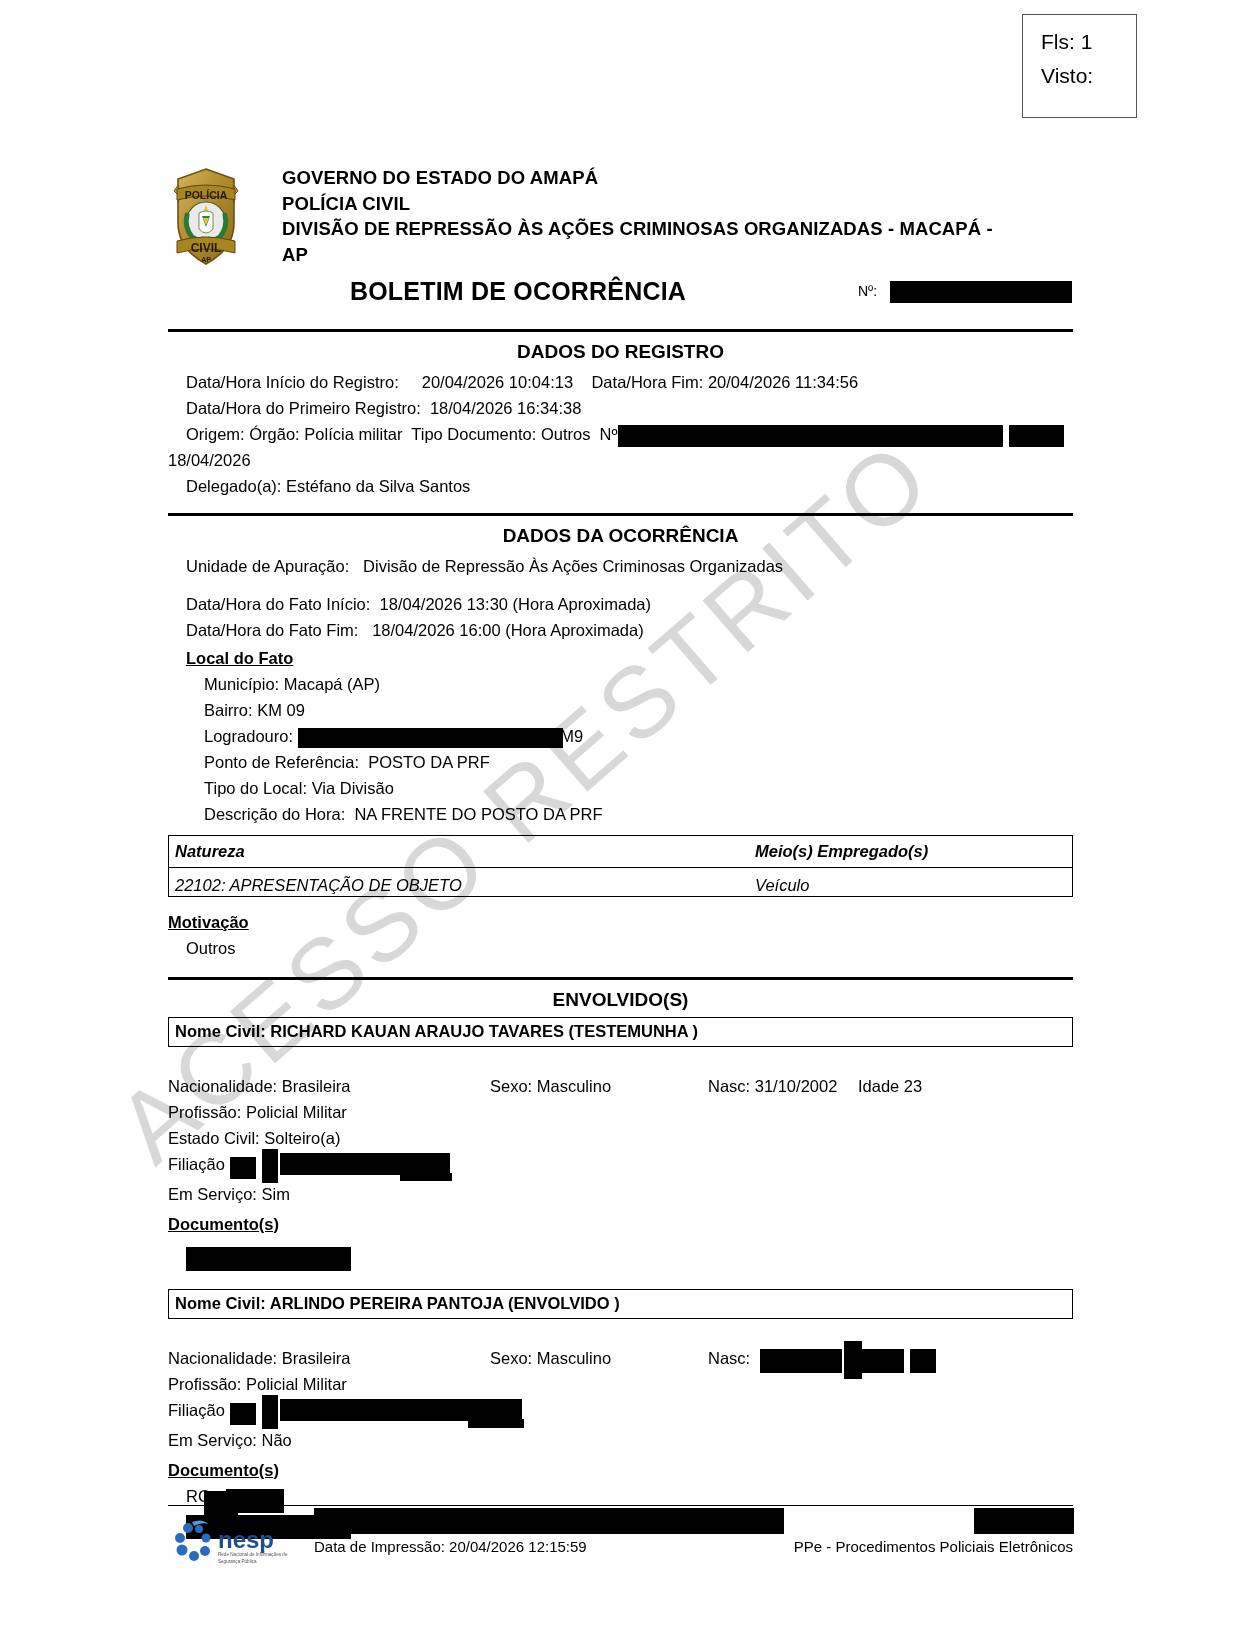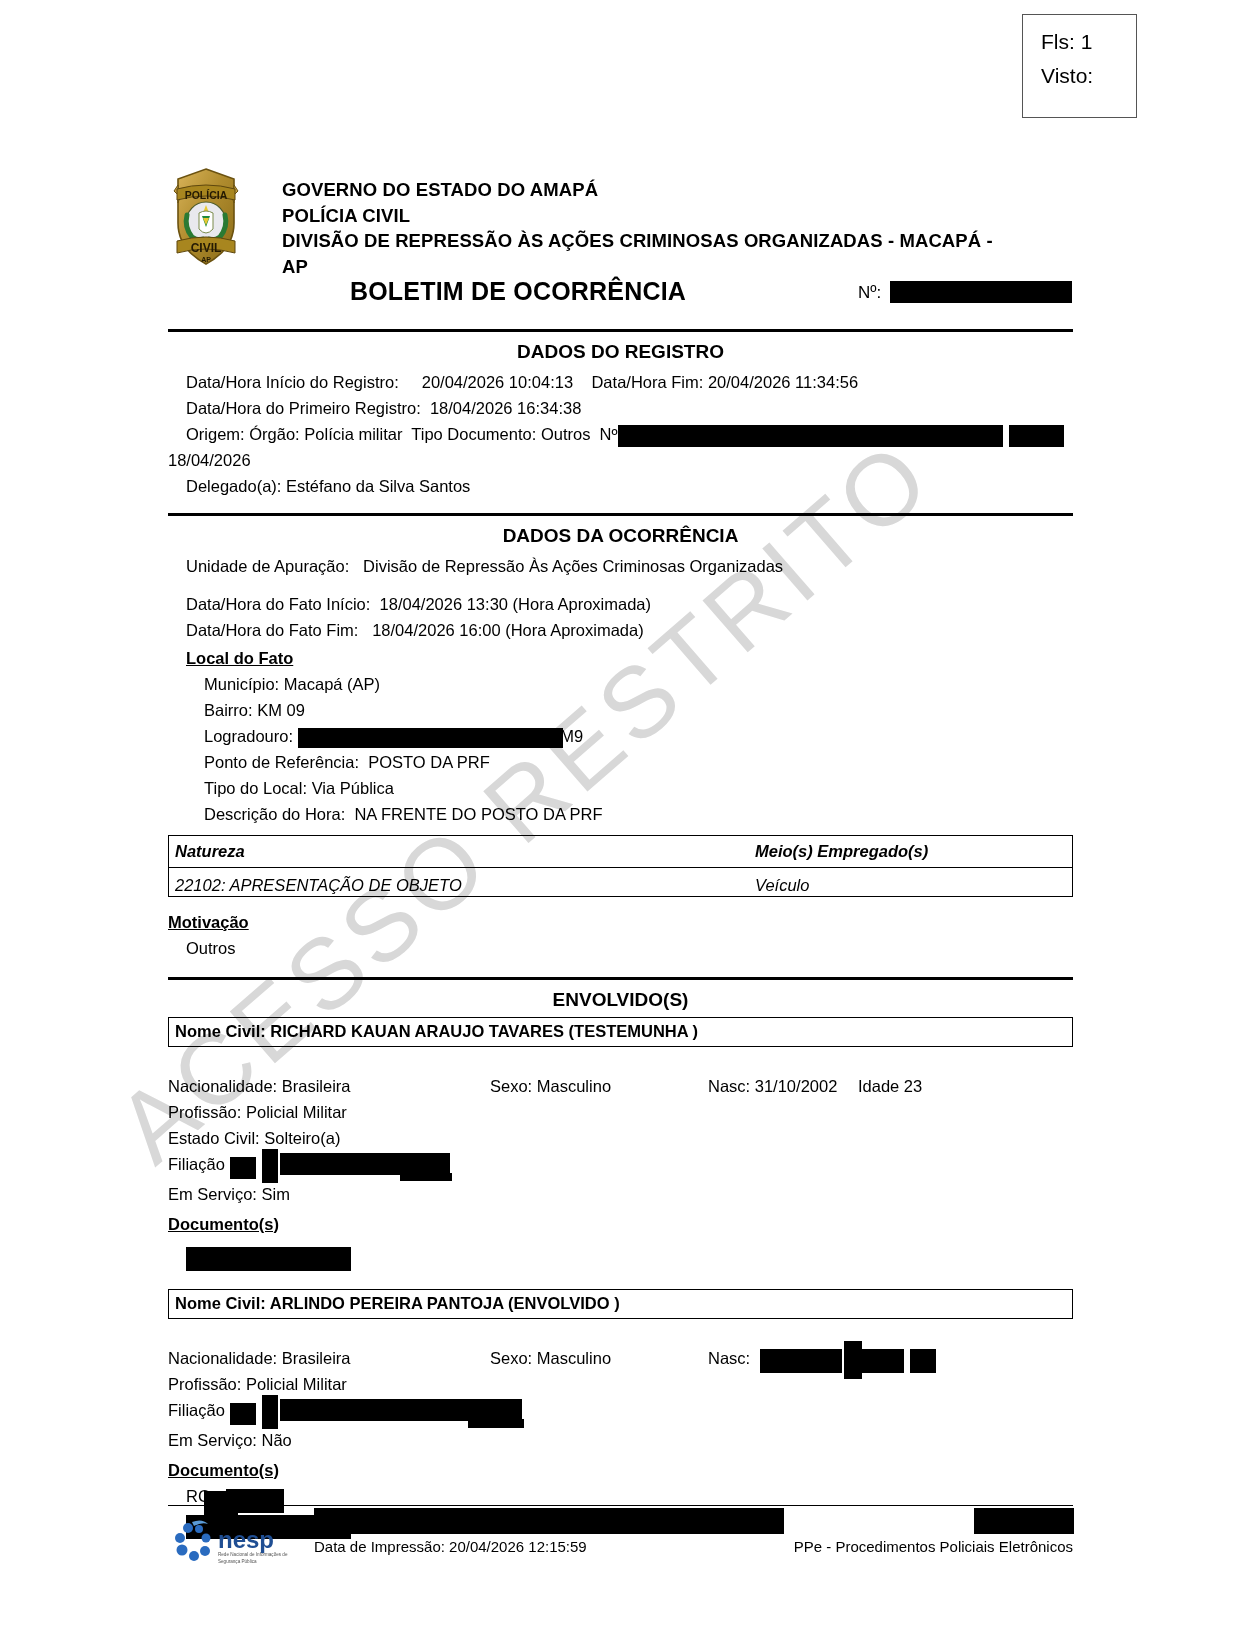--- a/index.html
+++ b/index.html
@@ -47,32 +47,32 @@
     padding:10px 0 0 18px;
   }
   .fls-box div { font-size:21px; line-height:34px; white-space:nowrap; }
 
   
   .content { position:absolute; left:168px; top:0; width:905px; }
 
   
   .org-header { position:relative; height:120px; margin-top:165px; }
   .crest { position:absolute; left:4px; top:2px; width:68px; height:100px; }
-  .org-lines { position:absolute; left:114px; top:12px; width:790px; }
+  .org-lines { position:absolute; left:114px; top:0px; width:790px; }
   .org-lines div {
     font-size:18.5px; font-weight:bold; line-height:25.5px; letter-spacing:0.1px;
   }
 
   
   .title-row { position:relative; height:44px; margin-top:-8px; }
   .doc-title {
     position:absolute; left:0; width:700px; text-align:center;
     font-size:25px; font-weight:bold; letter-spacing:.2px;
   }
-  .num-label { position:absolute; left:690px; top:6px; font-size:17px; }
+  .num-label { position:absolute; left:690px; top:6px; font-size:14px; }
   .num-redact { position:absolute; left:722px; top:4px; width:182px; height:22px; background:#000; }
 
   hr.rule-thick { border:0; border-top:3px solid #000; margin:8px 0 0 0; }
 
   .section-title { text-align:center; font-size:19px; font-weight:bold; margin:9px 0 6px 0; }
 
   .line { font-size:16.5px; line-height:26px; position:relative; white-space:pre; }
   .indent1 { padding-left:18px; }
   .indent2 { padding-left:36px; }
 
@@ -196,21 +196,21 @@
     <div class="line indent1" style="margin-top:2px"><span class="ul">Local do Fato</span></div>
 
     <div class="line indent2"><span>Município:</span><span>&nbsp;</span><span>Macapá (AP)</span></div>
 
     <div class="line indent2"><span>Bairro:</span><span>&nbsp;</span><span>KM 09</span></div>
 
     <div class="line indent2"><span>Logradouro:</span><span>&nbsp;</span><span class="redact" style="width:265px;height:20px;"></span><span class="redact" style="width:110px;height:8px;margin-left:-160px;margin-bottom:12px;"></span><span>156, KM9</span></div>
 
     <div class="line indent2"><span>Ponto de Referência:</span><span>&nbsp;&nbsp;</span><span>POSTO DA PRF</span></div>
 
-    <div class="line indent2"><span>Tipo do Local:</span><span>&nbsp;</span><span>Via Pública</span></div>
+    <div class="line indent2"><span>Tipo do Local:</span><span>&nbsp;</span><span>Via Divisão</span></div>
 
     <div class="line indent2"><span>Descrição do Hora:</span><span>&nbsp;&nbsp;</span><span>NA FRENTE DO POSTO DA PRF</span></div>
 
     <div class="nat-table">
       <div class="nat-head">
         <div class="col-a">Natureza</div>
         <div class="col-b">Meio(s) Empregado(s)</div>
       </div>
       <div class="nat-body">
         <div class="col-a">22102: APRESENTAÇÃO DE OBJETO</div>

